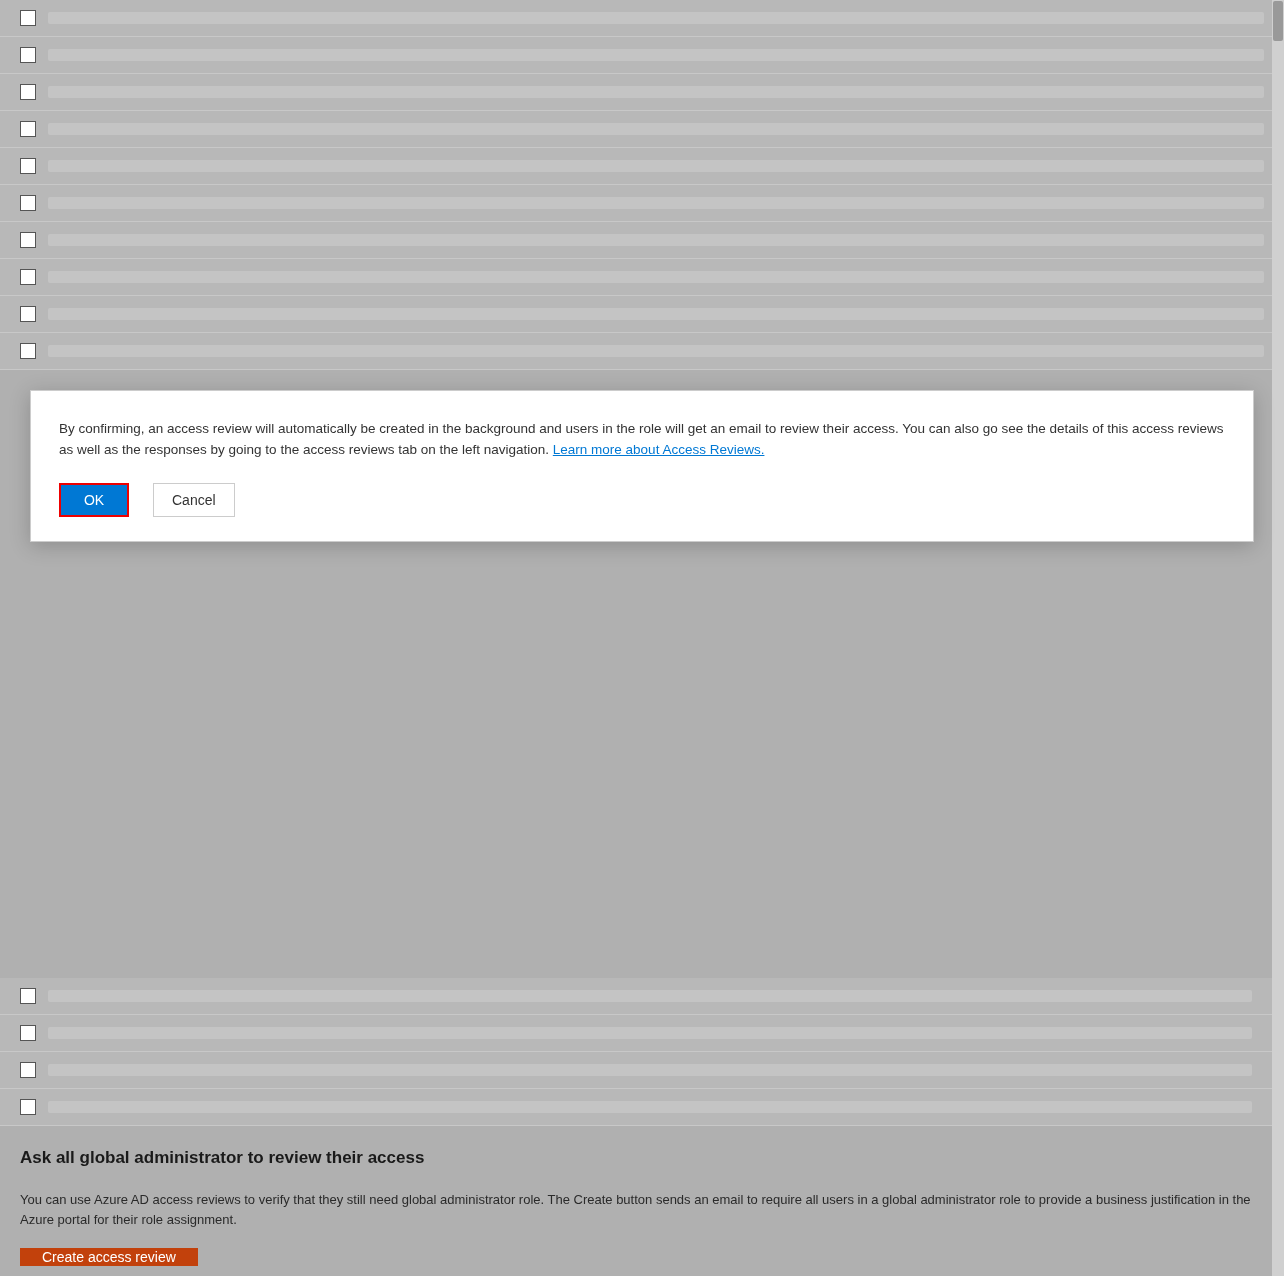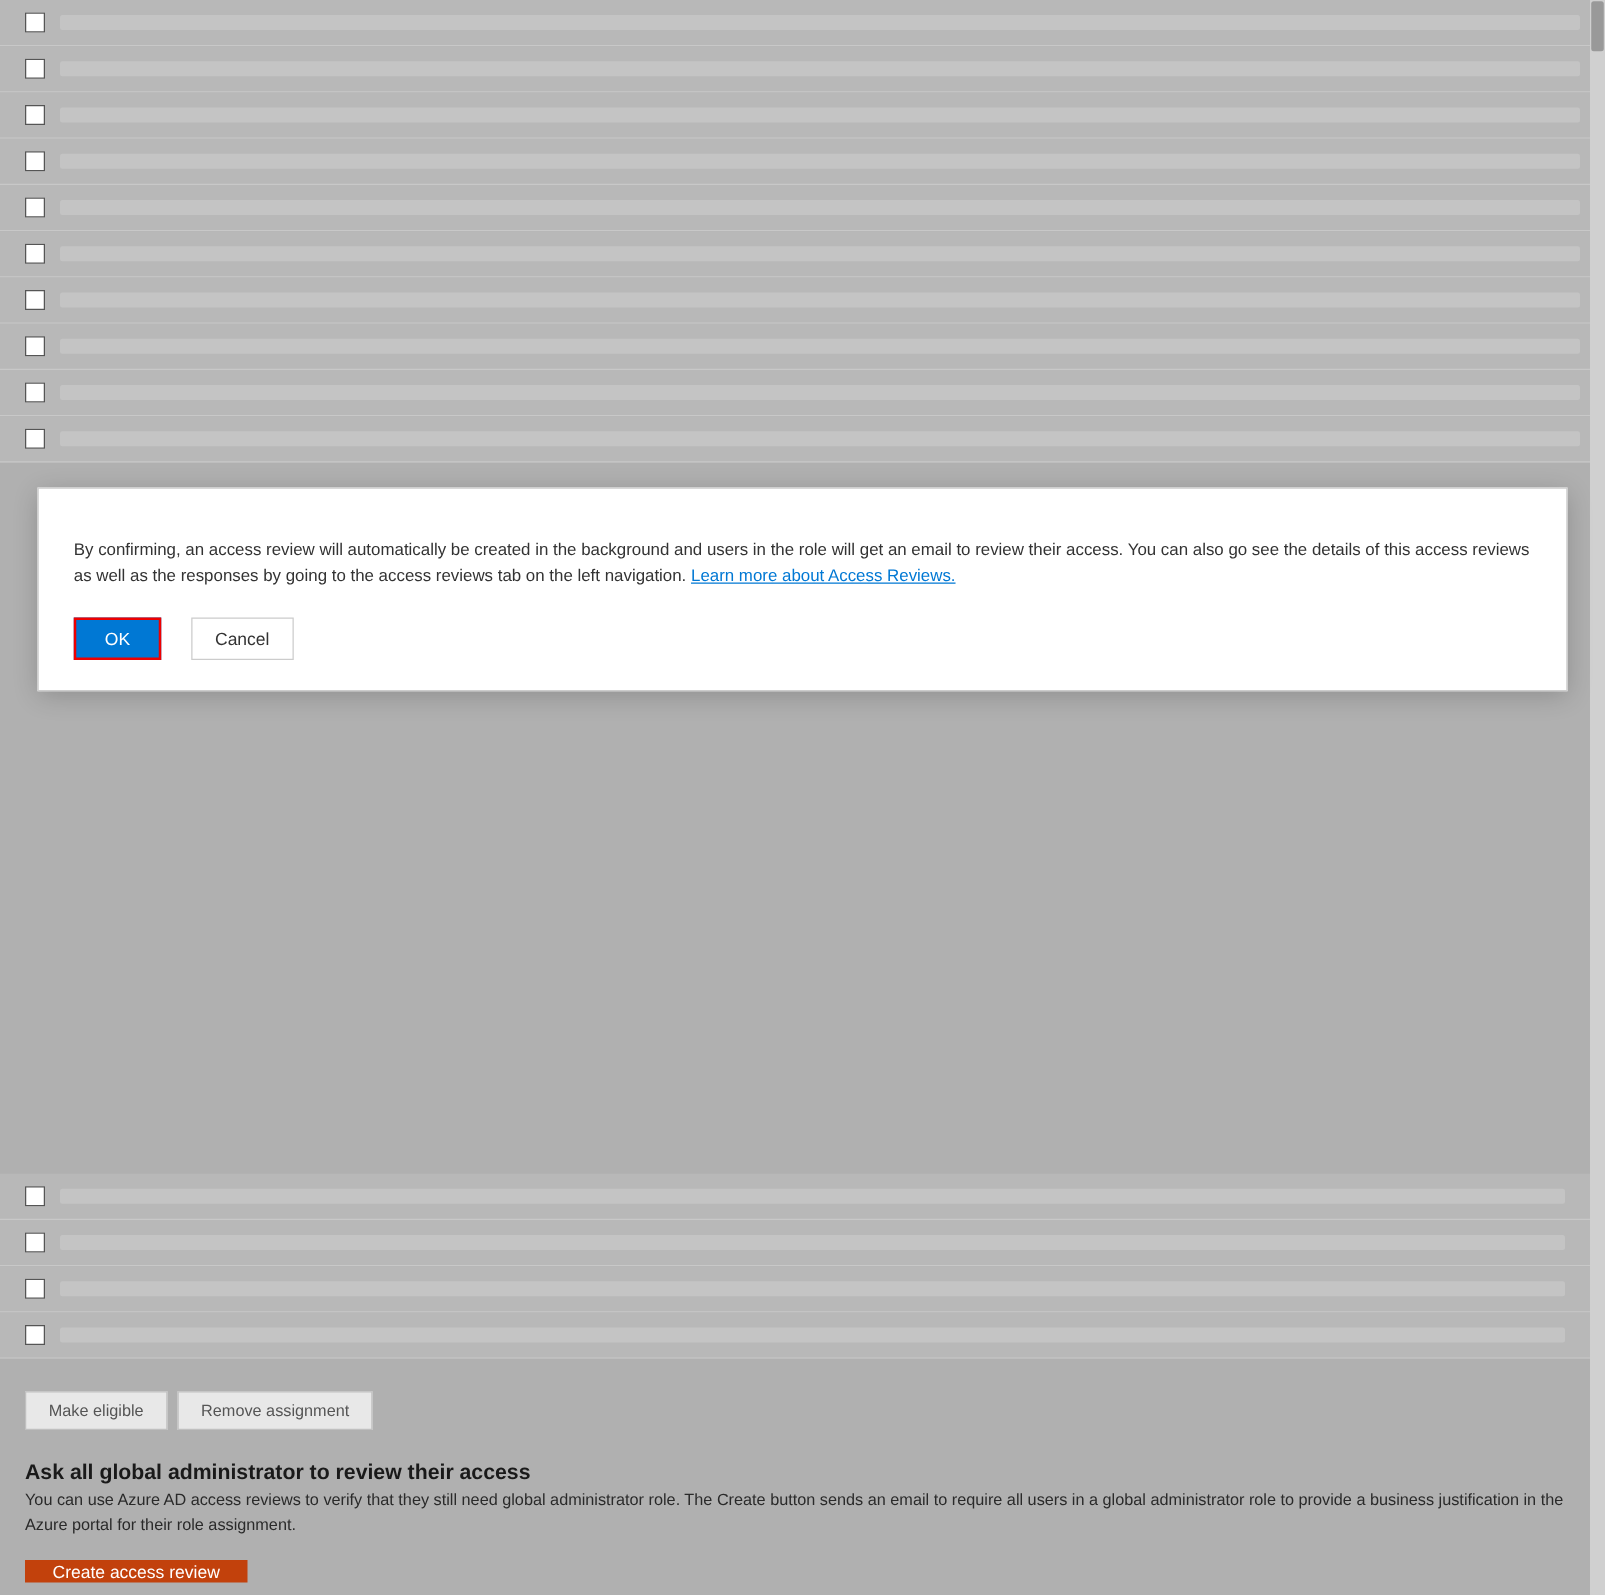--- a/index.html
+++ b/index.html
@@ -125,21 +125,20 @@
       font-weight: 600;
       color: #1a1a1a;
       margin-bottom: 14px;
     }
 
     .confirm-body {
       font-size: 13.5px;
       color: #333;
       line-height: 1.55;
       margin-bottom: 22px;
-      margin-top: 11px;
     }
 
     .confirm-link {
       color: #0078d4;
       text-decoration: underline;
       cursor: pointer;
     }
 
     .confirm-actions {
       display: flex;
@@ -179,21 +178,21 @@
       border: 1px solid #c0c0c0;
       padding: 7px 18px;
       font-size: 13px;
       cursor: pointer;
     }
 
     .section-title {
       font-size: 17px;
       font-weight: 600;
       color: #1a1a1a;
-      margin: 10px 0 2px 0;
+      margin: 10px 0 22px 0;
     }
 
     .section-body {
       font-size: 13px;
       color: #2a2a2a;
       line-height: 1.55;
       margin-bottom: 18px;
     }
 
     .btn-create-review {
@@ -286,23 +285,19 @@
         <div class="bg-row">
           <div class="bg-checkbox"></div>
           <div class="bg-row-content"></div>
         </div>
         <div class="bg-row">
           <div class="bg-checkbox"></div>
           <div class="bg-row-content"></div>
         </div>
       </div>
       <div style="background:#b0b0b0; padding: 12px 20px 10px 20px;">
-        <div class="action-buttons">
-          <button class="action-btn">Make eligible</button>
-          <button class="action-btn">Remove assignment</button>
-        </div>
         <div class="section-title">Ask all global administrator to review their access</div>
         <div class="section-body">You can use Azure AD access reviews to verify that they still need global administrator role. The Create button sends an email to require all users in a global administrator role to provide a business justification in the Azure portal for their role assignment.</div>
         <button class="btn-create-review">Create access review</button>
       </div>
     </div>
   </div>
 </div>
 
 </body></html>

